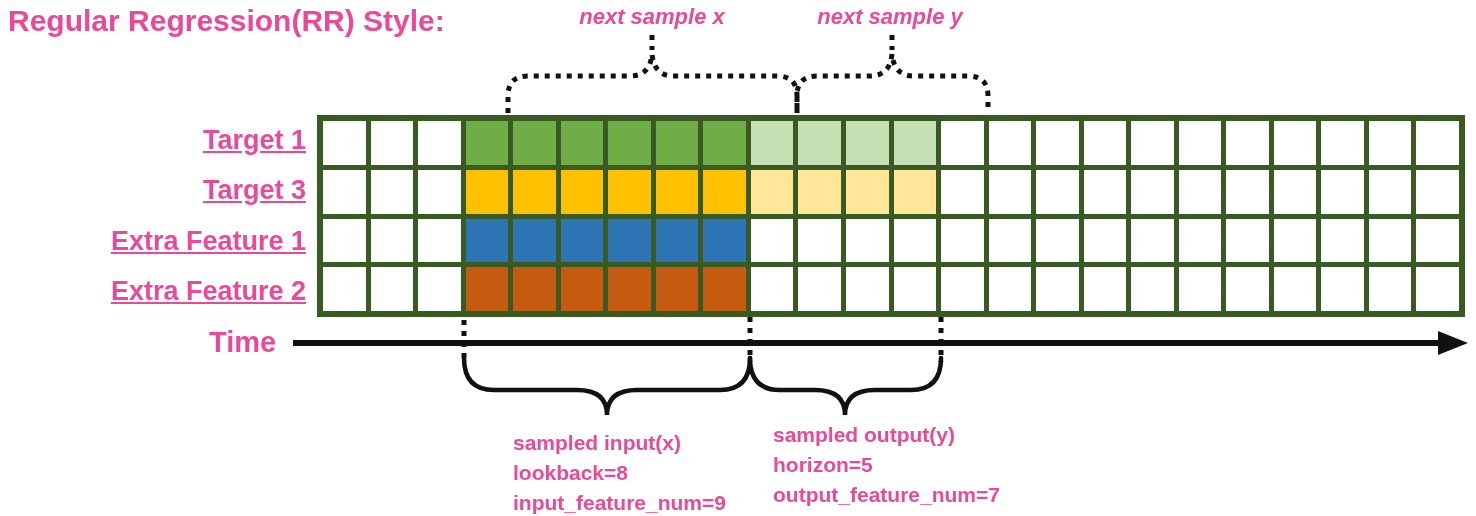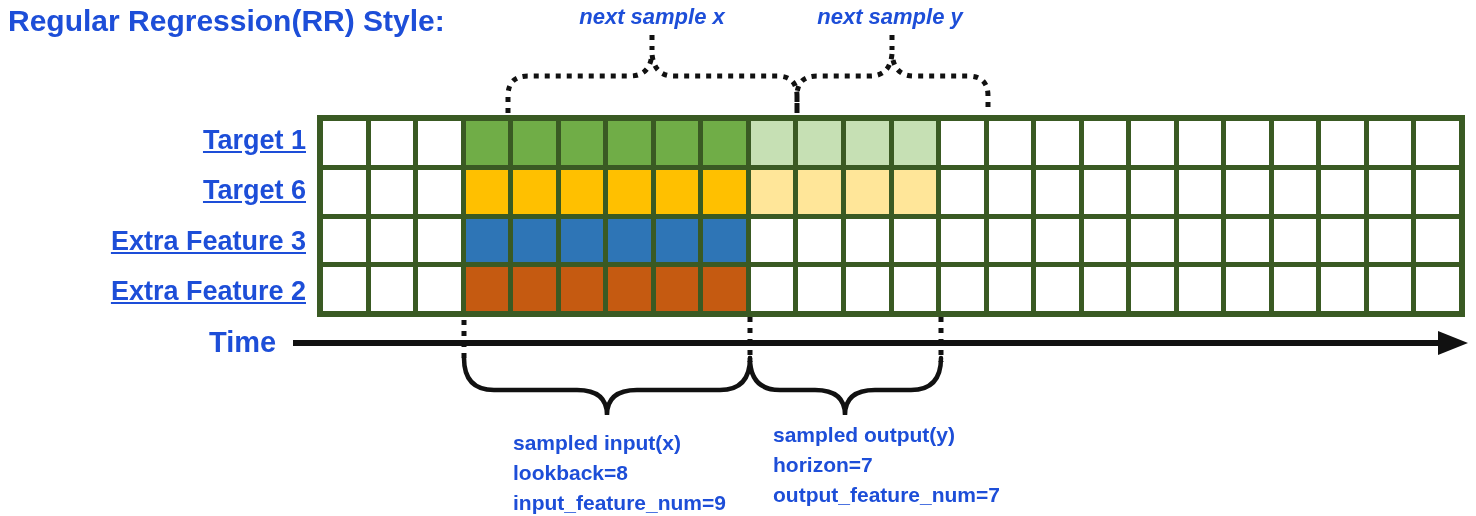--- a/index.html
+++ b/index.html
@@ -1,18 +1,18 @@
 <!DOCTYPE html>
 <html><head>
 <meta charset="utf-8">
 <style>
   html,body{margin:0;padding:0;background:#fff;}
   #stage{
     position:relative;width:1476px;height:516px;background:#ffffff;overflow:hidden;
-    font-family:"Liberation Sans",sans-serif;color:#1d4ed8;
+    font-family:"Liberation Sans",sans-serif;color:#ec4899;
   }
   .title{
     position:absolute;left:8px;top:4px;font-size:30px;font-weight:700;letter-spacing:0px;
   }
   .brace-label{
     position:absolute;top:4px;width:340px;text-align:center;
     font-size:22px;font-weight:700;font-style:italic;
   }
   #label-next-x{left:482px;}
   #label-next-y{left:720px;}
@@ -65,22 +65,22 @@
 
     <line x1="293" y1="343" x2="1442" y2="343" stroke="#111" stroke-width="6"></line>
     <polygon points="1468,343 1438,331 1438,355" fill="#111"></polygon>
 
     <path d="M 464 358 Q 464 390 494 390 L 577 390 Q 607 390 607 415 Q 607 390 637 390 L 720 390 Q 750 390 750 358" fill="none" stroke="#111" stroke-width="4.5" stroke-linecap="round"></path>
     <path d="M 750 358 Q 750 390 780 390 L 815 390 Q 845 390 845 415 Q 845 390 875 390 L 911 390 Q 941 390 941 358" fill="none" stroke="#111" stroke-width="4.5" stroke-linecap="round"></path>
   </svg>
 
   <div class="row-labels" id="row-labels">
       <div class="row-label">Target 1</div>
-      <div class="row-label">Target 6</div>
-      <div class="row-label">Extra Feature 3</div>
+      <div class="row-label">Target 3</div>
+      <div class="row-label">Extra Feature 1</div>
       <div class="row-label">Extra Feature 2</div>
     </div>
 
   <div class="grid" id="grid" style="grid-template-columns: repeat(24, 1fr); grid-template-rows: repeat(4, 1fr);">
       <div class="cell" style="background: rgb(255, 255, 255);"></div>
       <div class="cell" style="background: rgb(255, 255, 255);"></div>
       <div class="cell" style="background: rgb(255, 255, 255);"></div>
       <div class="cell" style="background: rgb(112, 173, 71);"></div>
       <div class="cell" style="background: rgb(112, 173, 71);"></div>
       <div class="cell" style="background: rgb(112, 173, 71);"></div>
@@ -178,17 +178,17 @@
 
   <div class="time-label">Time</div>
 
   <div class="anno" id="anno-input">
     <div>sampled input(x)</div>
     <div>lookback=8</div>
     <div>input_feature_num=9</div>
   </div>
   <div class="anno" id="anno-output">
     <div>sampled output(y)</div>
-    <div>horizon=7</div>
+    <div>horizon=5</div>
     <div>output_feature_num=7</div>
   </div>
 
 </div>
 
 </body></html>

